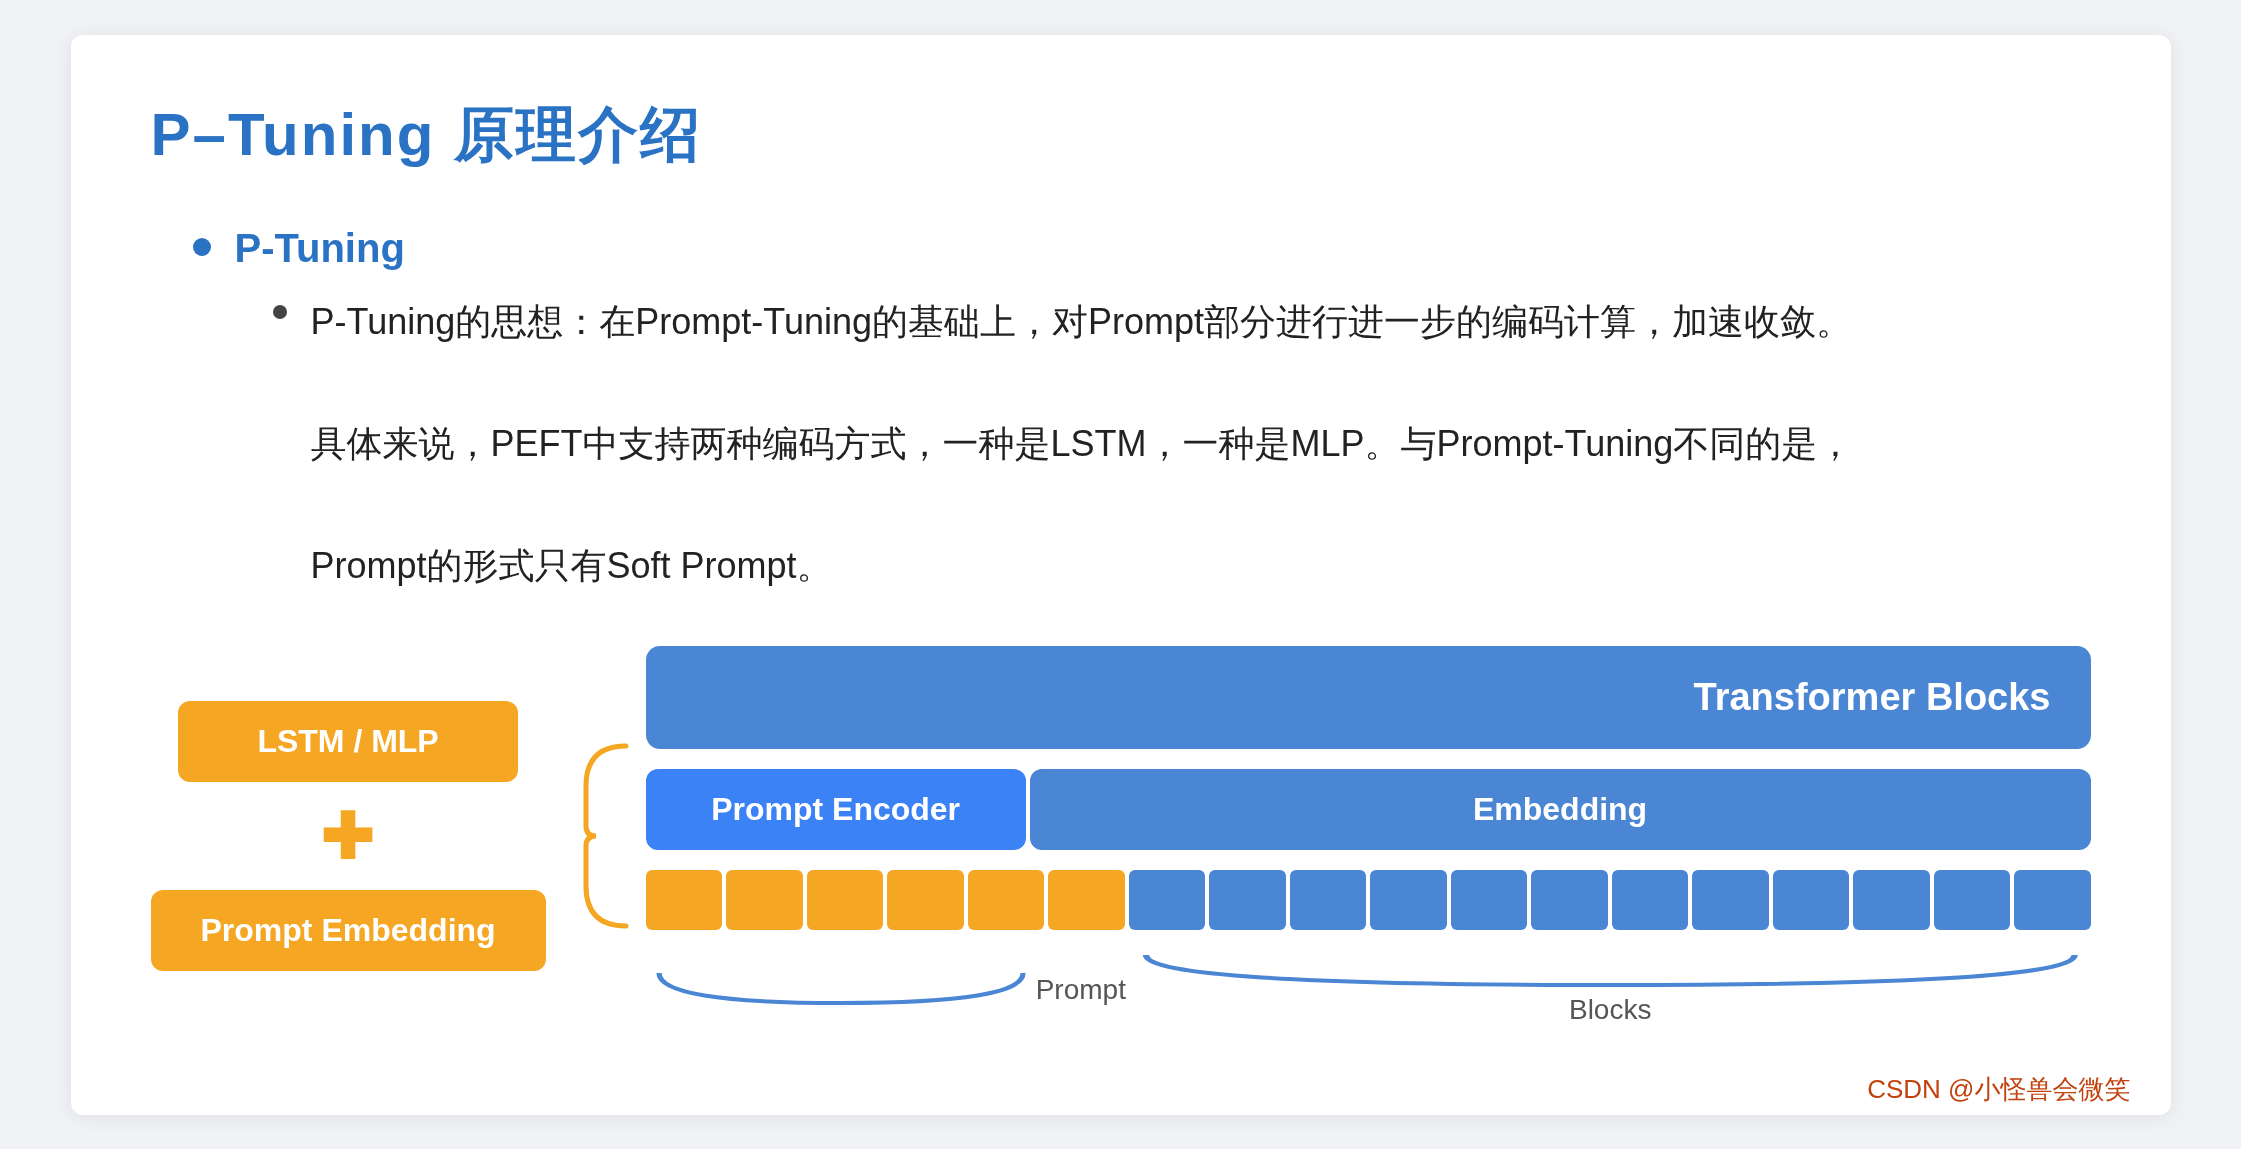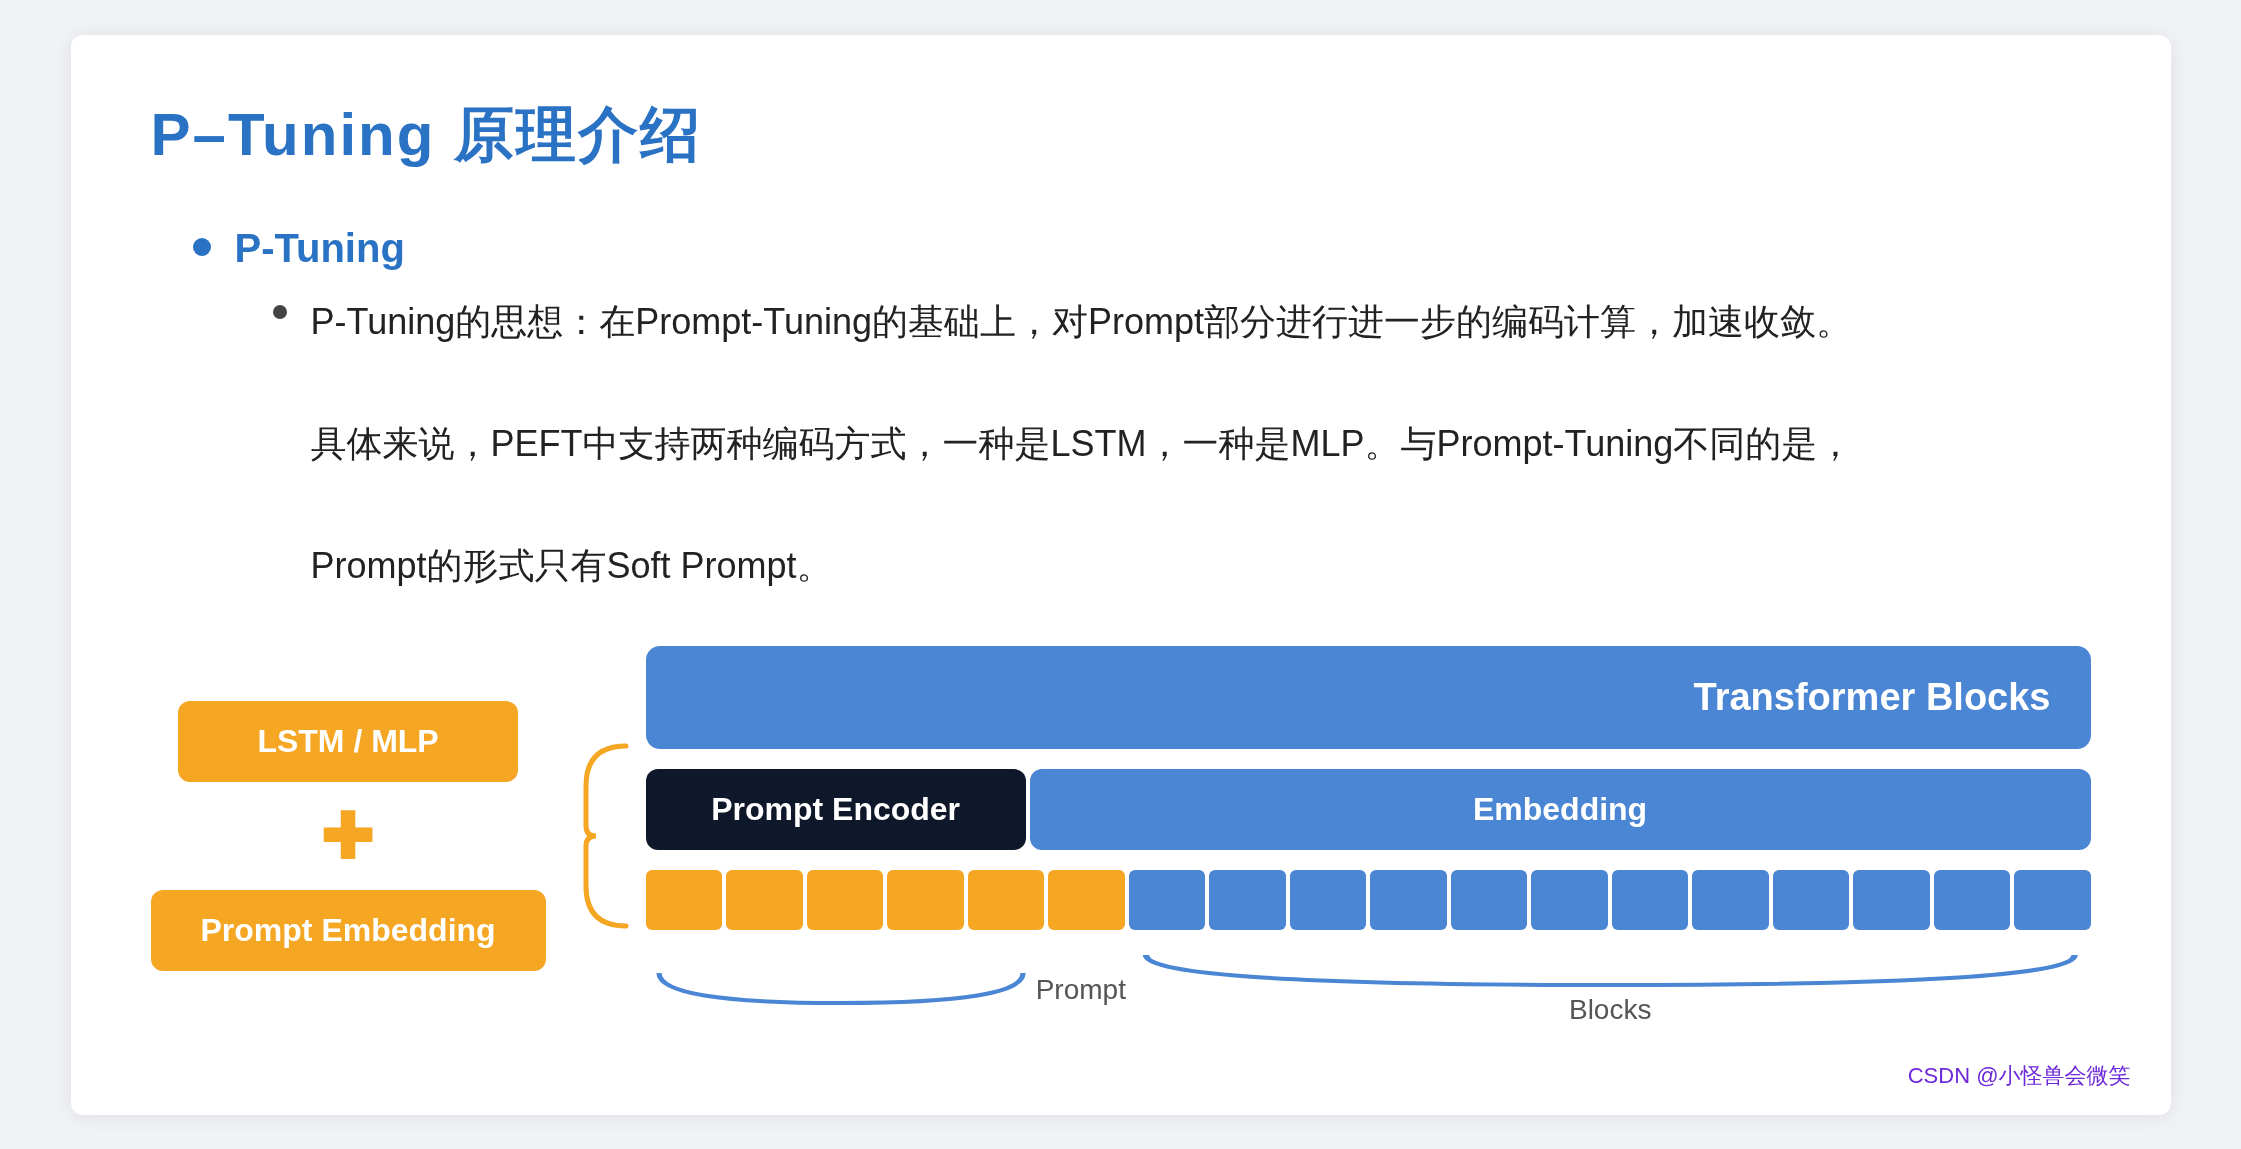--- a/index.html
+++ b/index.html
@@ -130,21 +130,21 @@
       text-align: right;
       padding: 30px 40px;
       border-radius: 14px;
     }
     
     .middle-row {
       display: flex;
       gap: 4px;
     }
     .prompt-encoder-box {
-      background: #0f172a;
+      background: #3b82f6;
       color: white;
       font-size: 32px;
       font-weight: 600;
       padding: 22px 40px;
       border-radius: 12px;
       text-align: center;
       flex: 0 0 auto;
       min-width: 380px;
     }
     .embedding-box {
@@ -171,24 +171,24 @@
     }
     .token-blue {
       background: #4a86d4;
       height: 60px;
       border-radius: 6px;
       flex: 1;
     }
     
     .watermark {
       position: absolute;
-      bottom: 24px;
+      bottom: 8px;
       right: 40px;
-      color: #6d28d9;
-      font-size: 22px;
+      color: #c2410c;
+      font-size: 26px;
     }
   </style>
 </head>
 <body>
 
 <div class="slide">
   <h1 class="slide-title">P–Tuning  原理介绍</h1>
 
   <div class="content-body">
 

